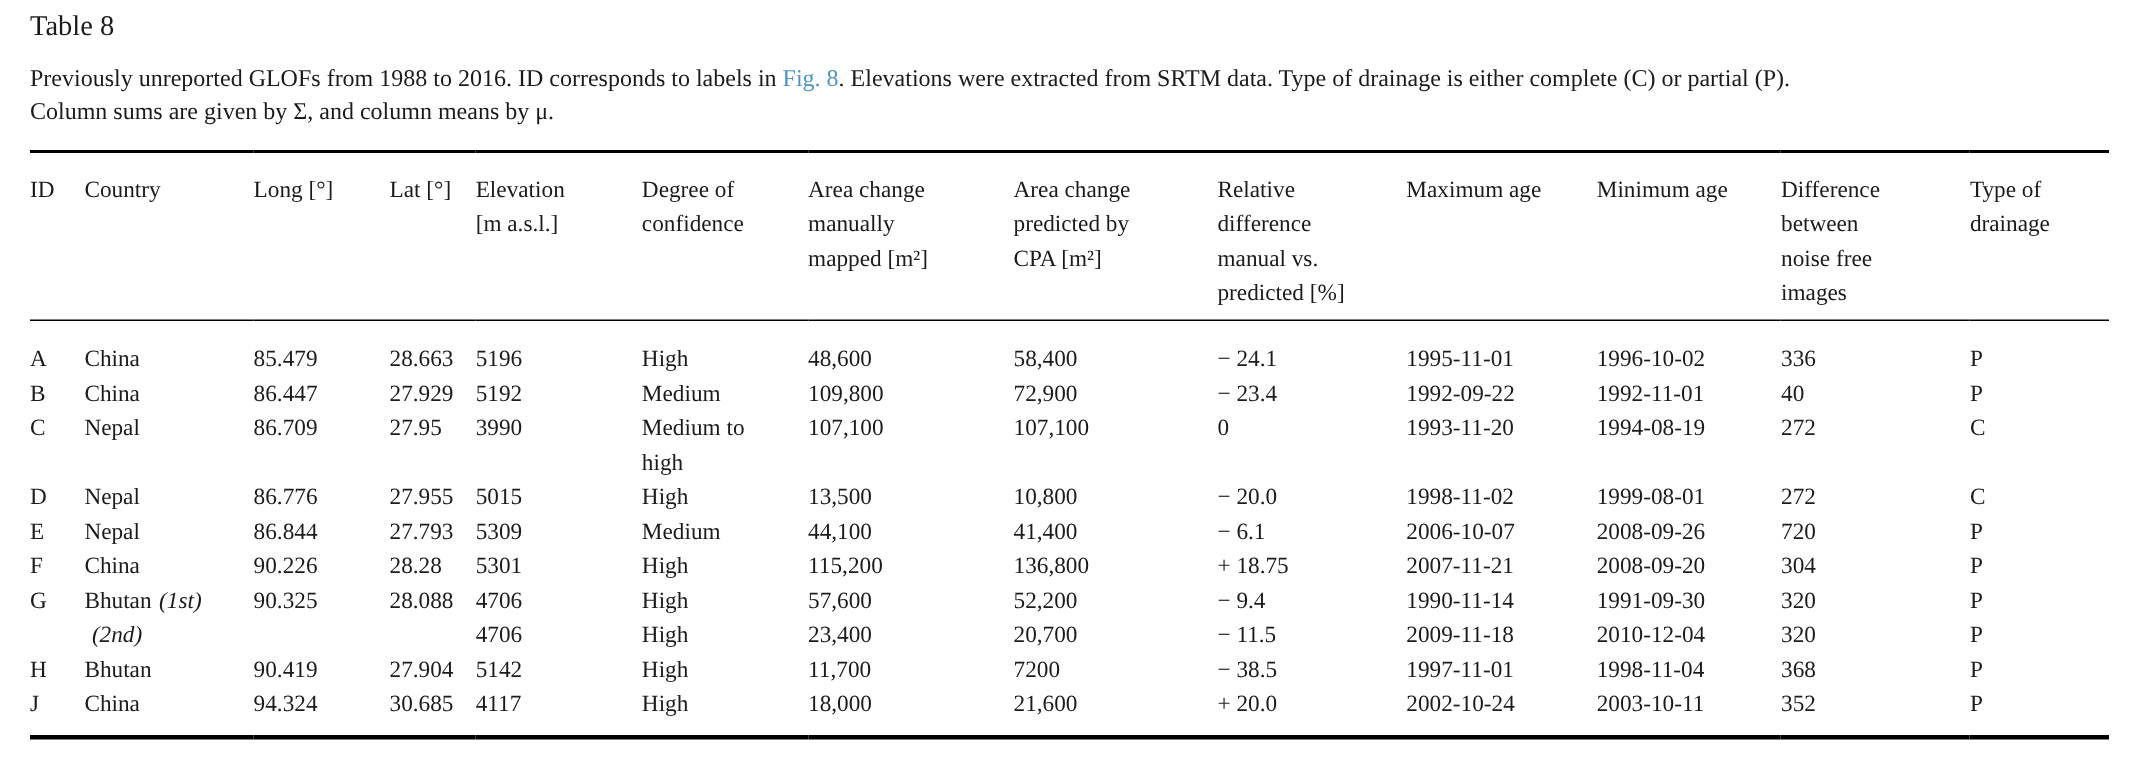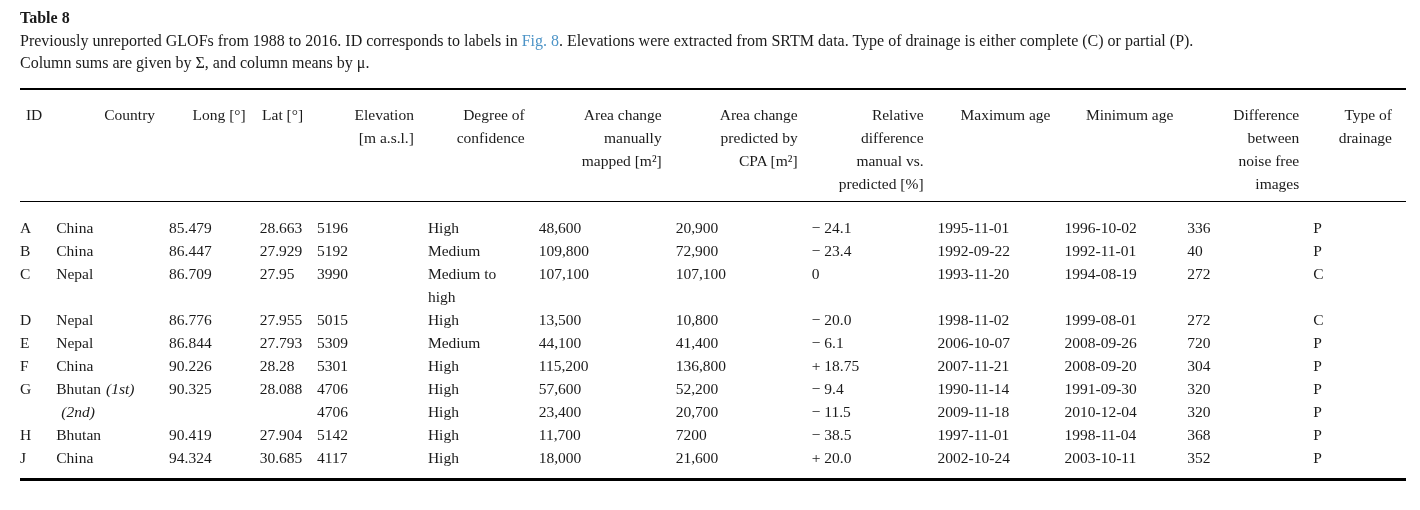--- a/index.html
+++ b/index.html
@@ -10,43 +10,43 @@
     -webkit-font-smoothing: antialiased;
   }
   .page {
     width: 1420px;
     height: 510px;
     padding: 7px 15px 0 20px;
     overflow: hidden;
     background: #ffffff;
   }
   .caption-title {
-    font-weight: bold;
-    font-size: 16px;
+    font-weight: normal;
+    font-size: 19px;
     line-height: 21px;
-    margin-bottom: 2px;
+    margin-bottom: 14px;
   }
   .caption-line {
     font-size: 16px;
     line-height: 22px;
   }
   .fig-link { cursor: pointer; }
   table.paper-table {
     width: 1386px;
     table-layout: fixed;
     border-collapse: collapse;
     margin-top: 14px;
     border-top: 2px solid #000;
     border-bottom: 3px solid #000;
   }
   table.paper-table thead {
     border-bottom: 1.5px solid #000;
   }
   th {
-    text-align: right;
+    text-align: left;
     font-weight: normal;
     vertical-align: top;
     font-size: 15.5px;
     line-height: 23px;
     padding: 13px 14px 6px 0;
   }
   td {
     text-align: left;
     vertical-align: top;
     font-size: 15.5px;
@@ -117,21 +117,21 @@
     </thead>
     <tbody id="table-body">
         <tr>
           <td>A</td>
           <td><span>China</span><span class="note"></span></td>
           <td>85.479</td>
           <td>28.663</td>
           <td>5196</td>
           <td>High</td>
           <td>48,600</td>
-          <td>20,900</td>
+          <td>58,400</td>
           <td>− 24.1</td>
           <td>1995-11-01</td>
           <td>1996-10-02</td>
           <td>336</td>
           <td>P</td>
         </tr>
         <tr>
           <td>B</td>
           <td><span>China</span><span class="note"></span></td>
           <td>86.447</td>

